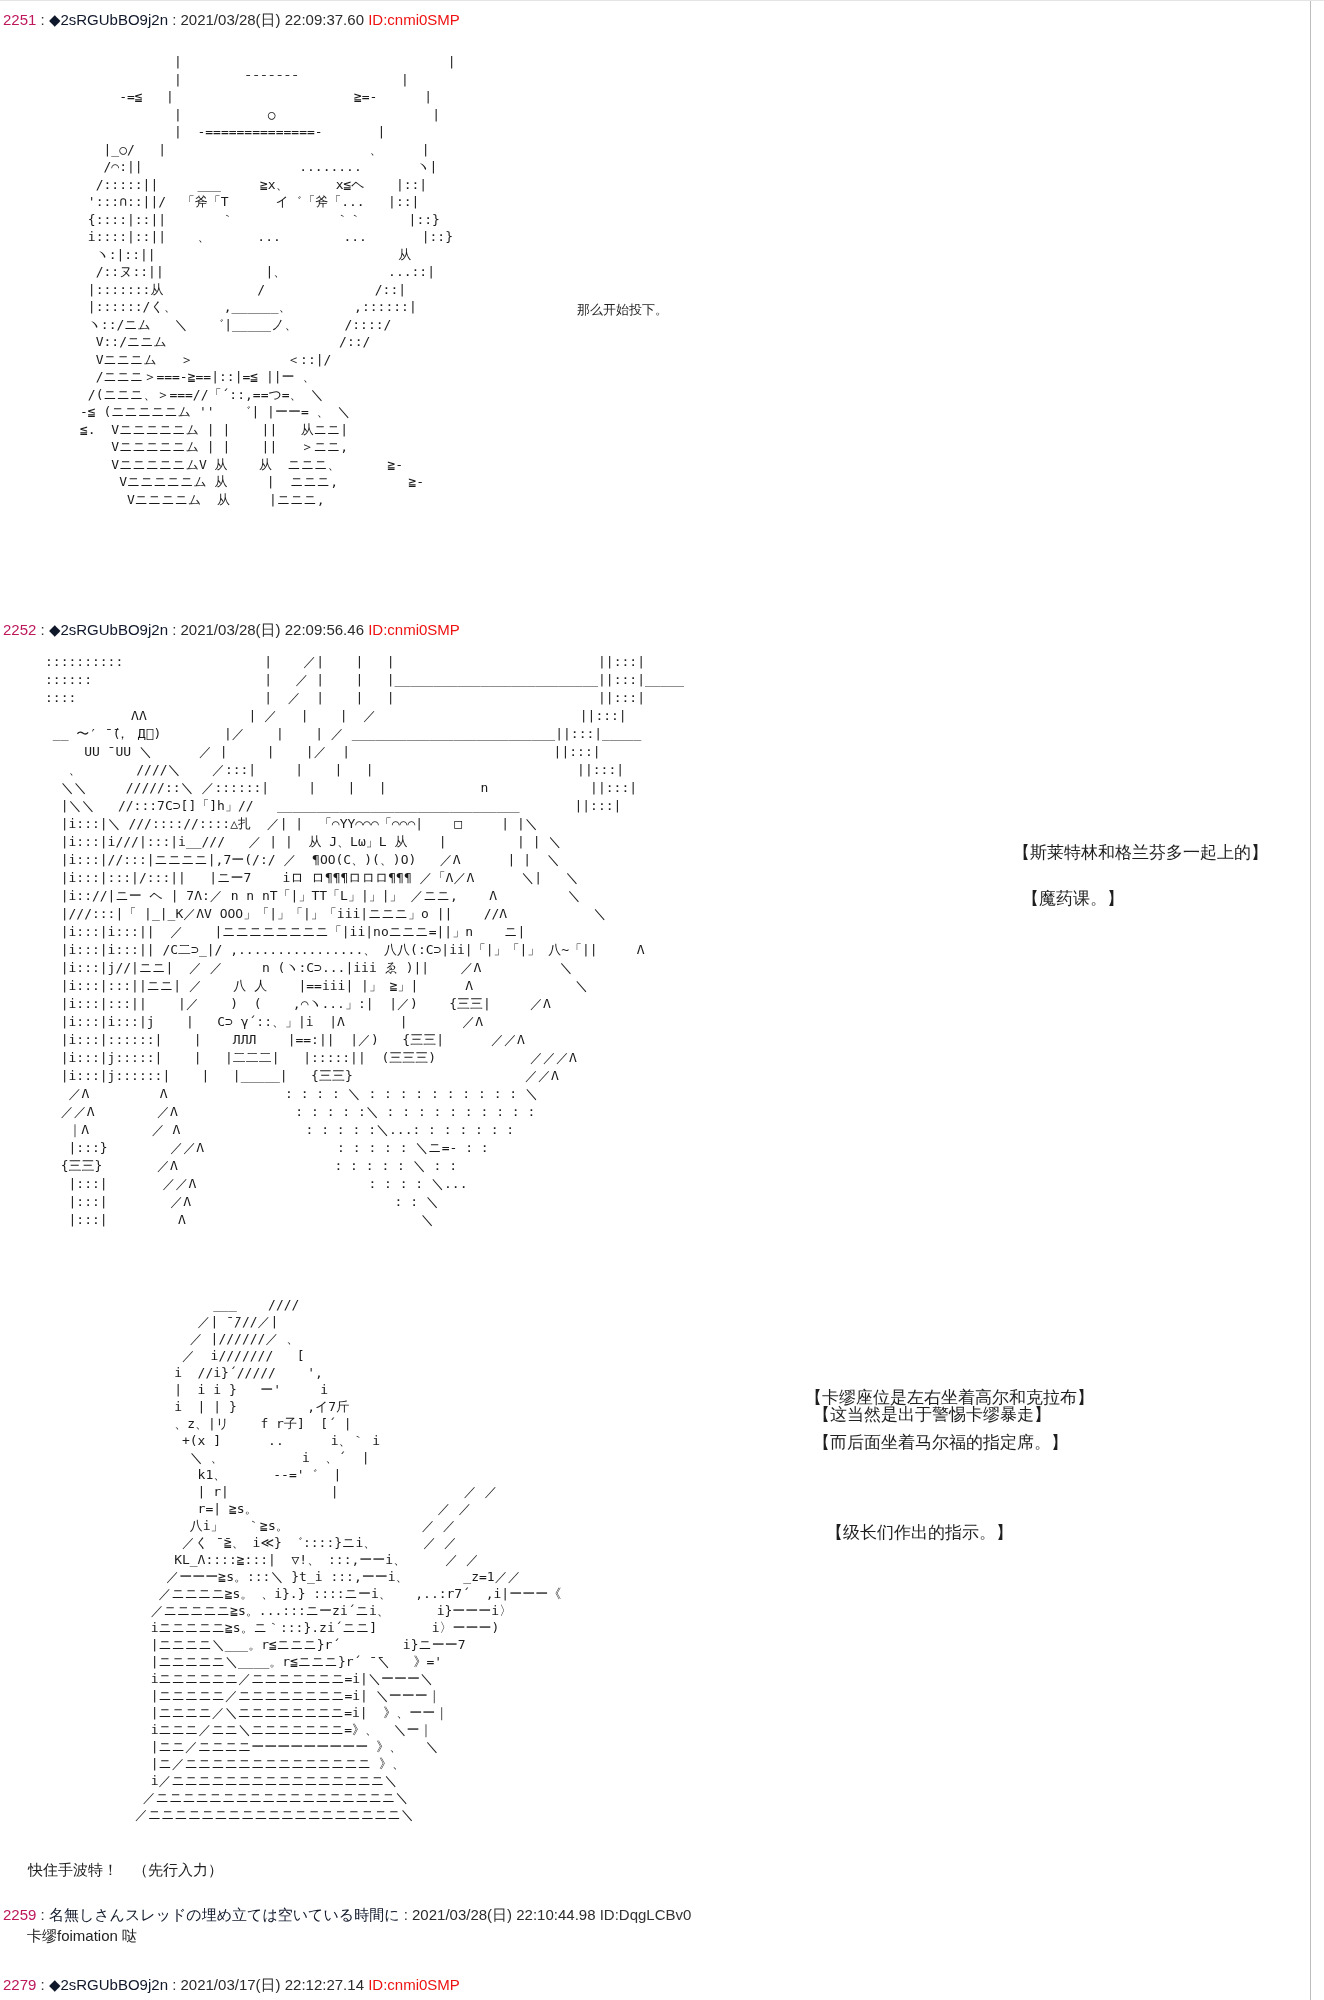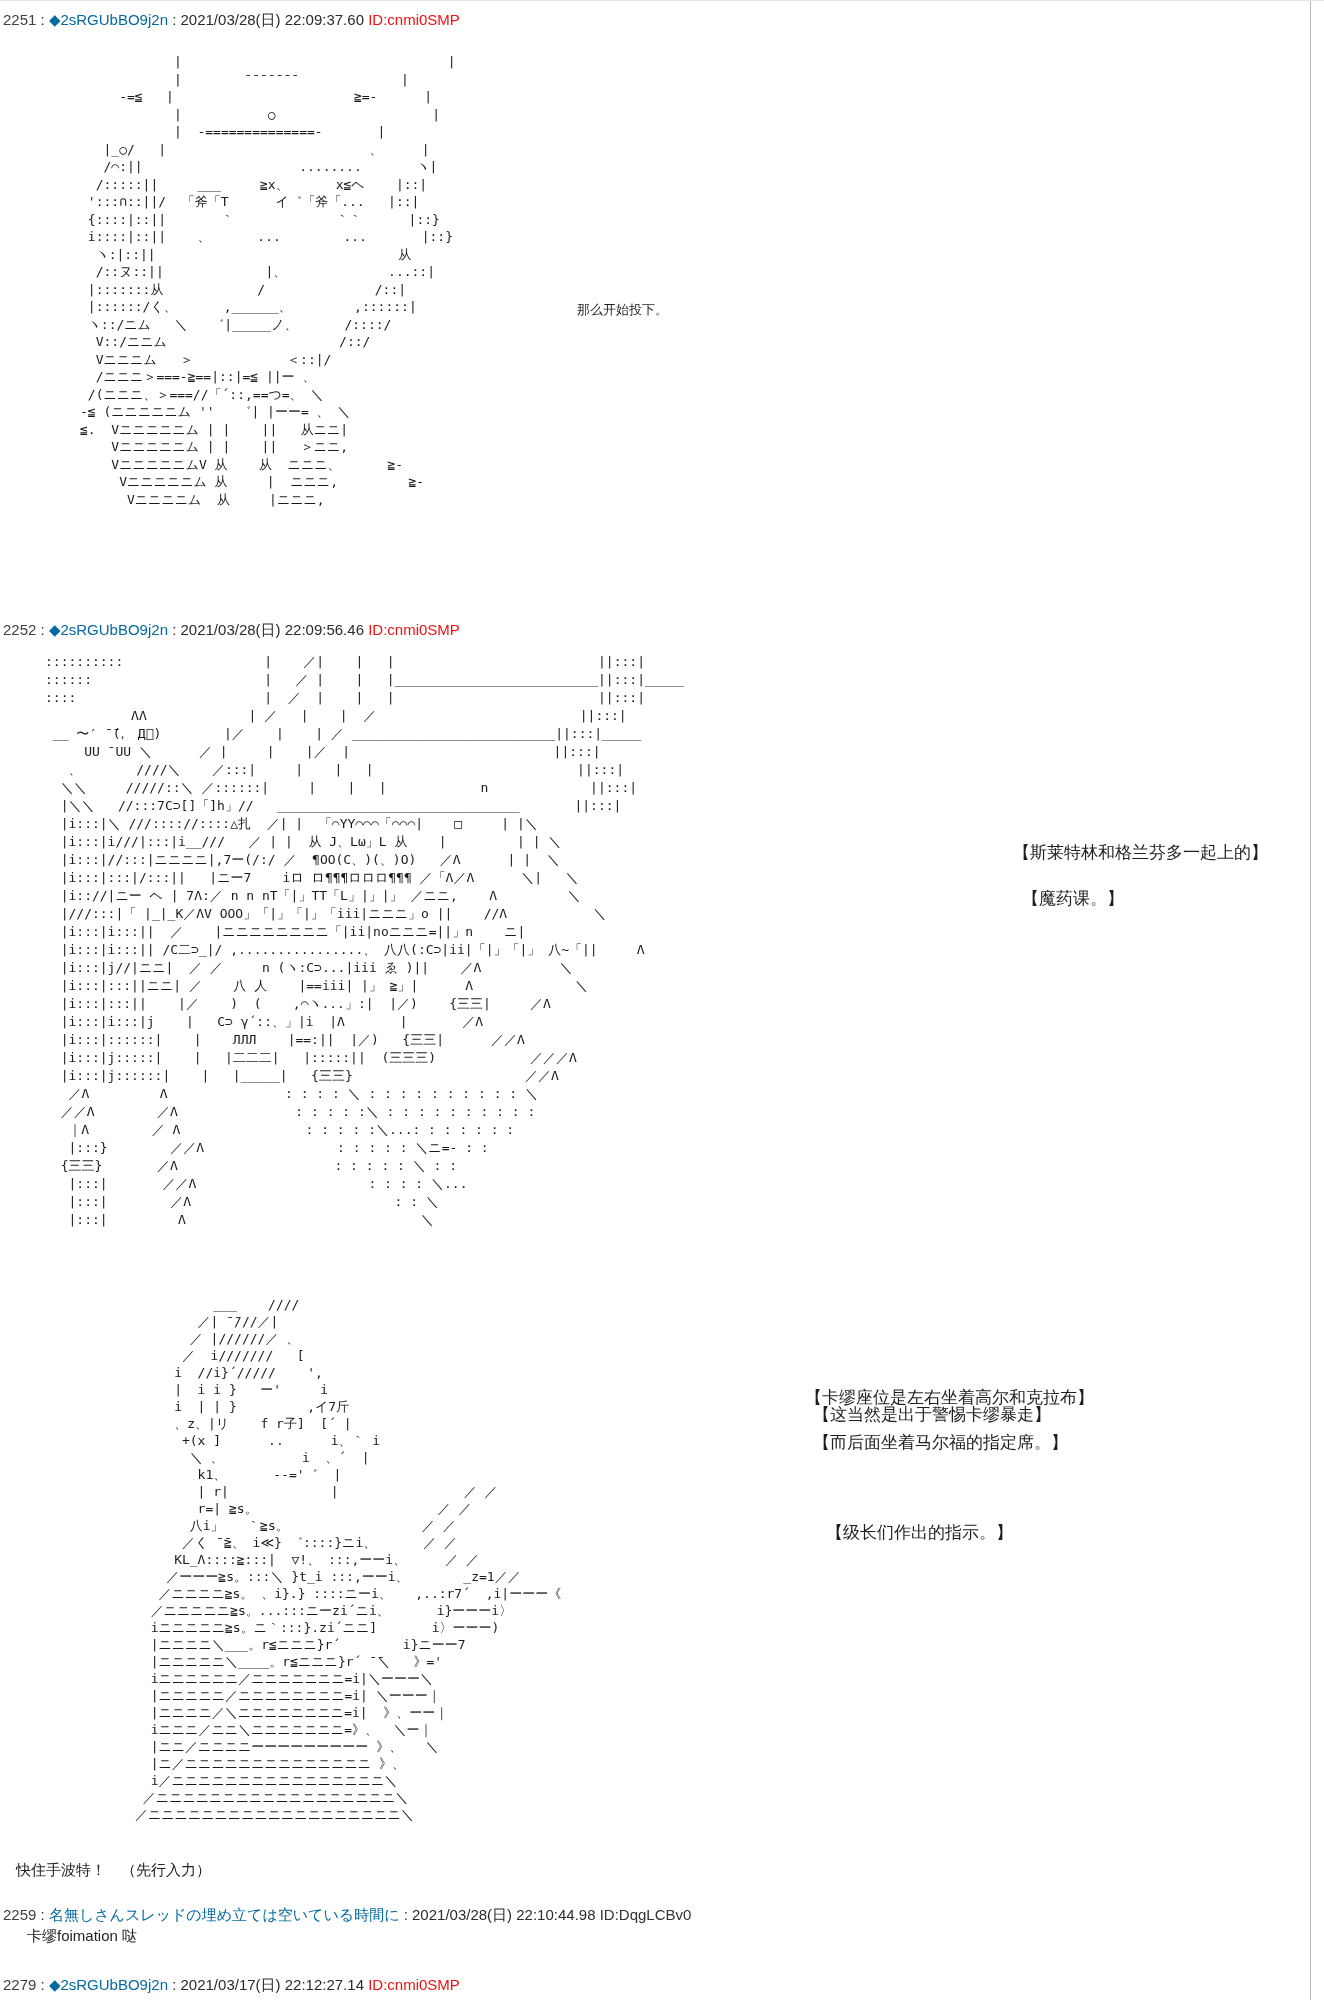--- a/index.html
+++ b/index.html
@@ -6,23 +6,23 @@
   html, body { margin: 0; padding: 0; background: #ffffff; }
   .page {
     position: relative; width: 1324px; height: 2000px;
     background: #ffffff; overflow: hidden;
     font-family: "Liberation Sans", sans-serif; color: #222;
     border-top: 1px solid #e4e4e4;
   }
   .edge-right { position: absolute; left: 1310px; top: 0; width: 1px; height: 2000px; background: #bdbdbd; }
 
   .post-header { position: absolute; font-size: 15px; line-height: 19px; white-space: nowrap; color: #333; }
-  .post-header .num   { color: #404040; }
+  .post-header .num   { color: #be185d; }
   .post-header .sep   { color: #333; }
-  .post-header .name  { color: #0369a1; }
+  .post-header .name  { color: #0f172a; }
   .post-header .date  { color: #2b2b2b; text-align: center; }
   .post-header .pid-red  { color: #ee1111; }
   .post-header .pid-dark { color: #333333; }
 
   .body-text { position: absolute; font-size: 15px; line-height: 19px; white-space: nowrap; color: #222; }
 
   .aa {
     position: absolute; margin: 0; white-space: pre;
     font-family: "DejaVu Sans Mono", "DejaVu Sans", monospace;
     color: #1a1a1a;
@@ -38,21 +38,21 @@
   #cap-b2-l1    { left: 805px;  top: 1385px; font-size: 17px; }
   #cap-b2-l2    { left: 813px;  top: 1430px; font-size: 17px; }
   #cap-b2-l3    { left: 813px;  top: 1402px; font-size: 17px; }
   #cap-b2-l4    { left: 826px;  top: 1520px; font-size: 17px; }
 
   #h2251 { left: 3px; top: 9px; }
   #h2252 { left: 3px; top: 619px; }
   #h2254 { left: 3px; top: 1837px; }
   #h2259 { left: 3px; top: 1904px; }
   #h2279 { left: 3px; top: 1974px; }
-  #b2254 { left: 16px; top: 1859px; text-align: right; }
+  #b2254 { left: 28px; top: 1859px; text-align: right; }
   #b2259 { left: 27px; top: 1925px; }
 </style>
 </head>
 <body>
 
 <div class="page">
   <div class="edge-right"></div>
 
   <div class="post-header" id="h2251">
     <span class="num">2251</span><span class="sep"> : </span><span class="name">◆2sRGUbBO9j2n</span><span class="sep"> : </span><span class="date">2021/03/28(日) 22:09:37.60</span><span class="sep"> </span><span class="pid-red">ID:cnmi0SMP</span>

